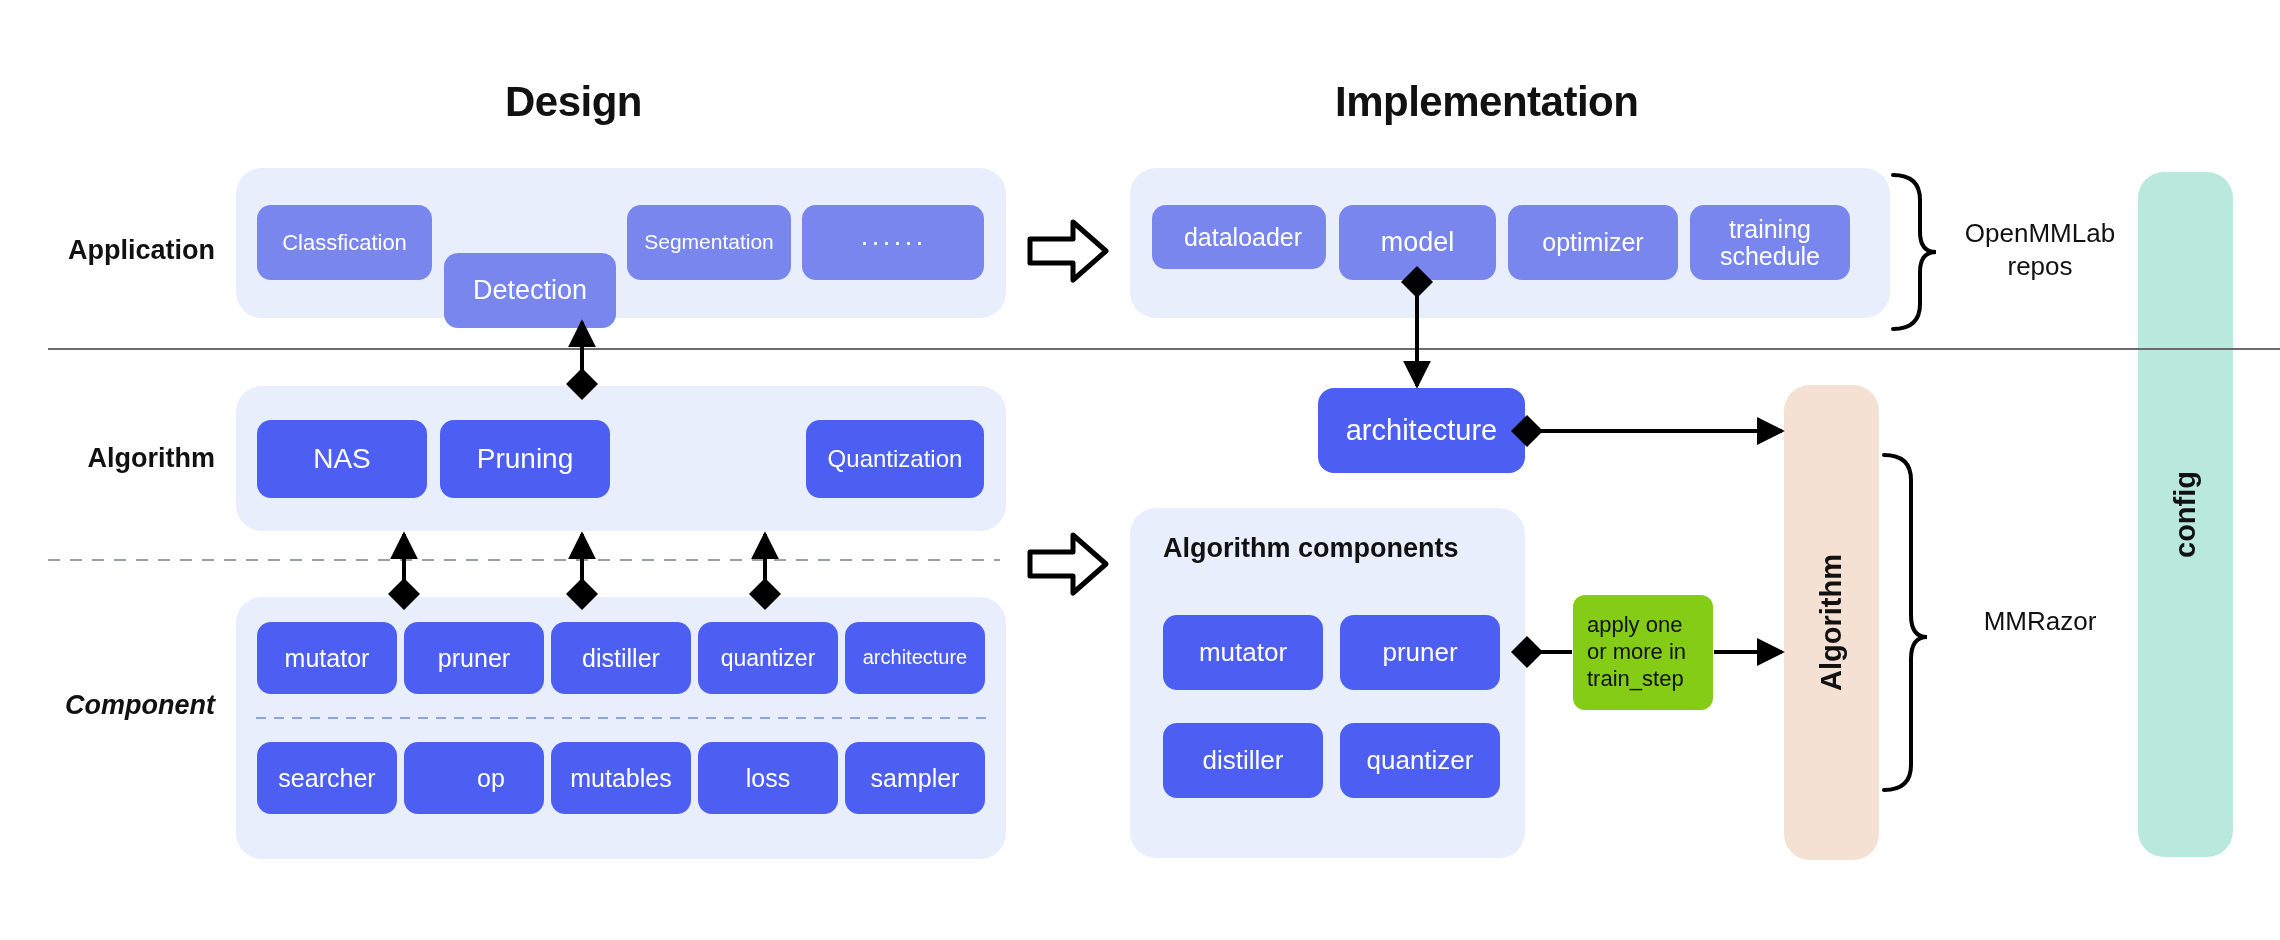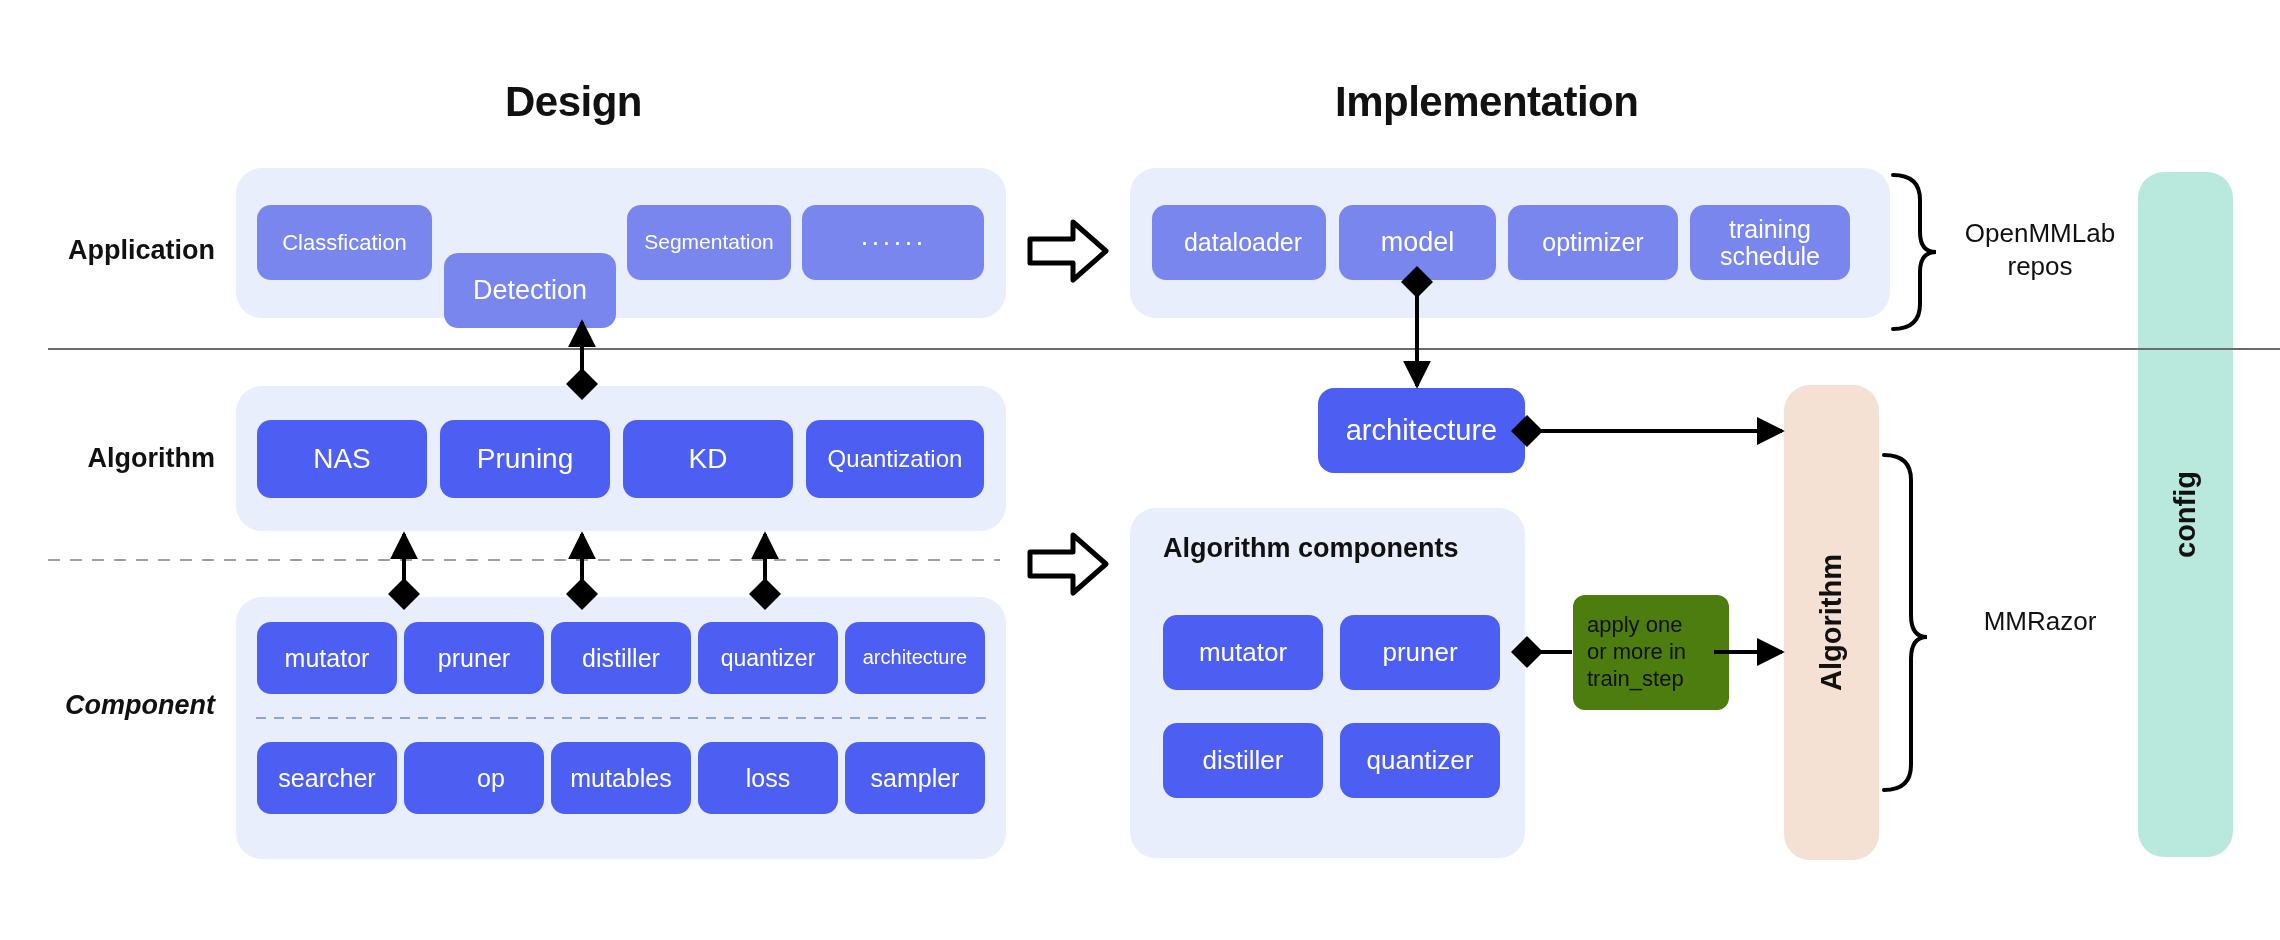--- a/index.html
+++ b/index.html
@@ -58,21 +58,21 @@
   .chip.soft{background:#7886ee;}
   .chip.vivid{background:#4c5ff2;}
 
   
   #chip-classification{left:257px;top:205px;width:175px;height:75px;font-size:22px;}
   #chip-detection{left:444px;top:205px;width:172px;height:75px;font-size:27px;margin-top:48px;}
   #chip-segmentation{left:627px;top:205px;width:164px;height:75px;font-size:21px;}
   #chip-appmore{left:802px;top:205px;width:182px;height:75px;font-size:27px;letter-spacing:2px;}
 
   
-  #chip-dataloader{left:1152px;top:205px;width:174px;height:75px;font-size:25px;padding-left:14px;}
+  #chip-dataloader{left:1152px;top:205px;width:174px;height:64px;font-size:25px;padding-left:14px;}
   #chip-model{left:1339px;top:205px;width:157px;height:75px;font-size:27px;}
   #chip-optimizer{left:1508px;top:205px;width:170px;height:75px;font-size:25px;}
   #chip-trainingschedule{left:1690px;top:205px;width:160px;height:75px;font-size:25px;}
 
   
   #chip-nas{left:257px;top:420px;width:170px;height:78px;font-size:28px;}
   #chip-pruning{left:440px;top:420px;width:170px;height:78px;font-size:28px;}
   #chip-kd{left:623px;top:420px;width:170px;height:78px;font-size:28px;}
   #chip-quantization{left:806px;top:420px;width:178px;height:78px;font-size:24px;}
 
@@ -100,22 +100,22 @@
   #chip-ac-quantizer{left:1340px;top:723px;width:160px;height:75px;font-size:26px;}
 
   
   #heading-algorithm-components{
     position:absolute;left:1163px;top:533px;
     font-size:27px;font-weight:bold;color:#111111;white-space:nowrap;
   }
 
   
   #note-apply{
-    position:absolute;left:1573px;top:595px;width:156px;height:115px;
-    background:#4d7c0f;border-radius:12px;
+    position:absolute;left:1573px;top:595px;width:140px;height:115px;
+    background:#84cc16;border-radius:12px;
     display:flex;align-items:center;justify-content:flex-start;
     font-size:22px;color:#111111;line-height:1.22;
     padding:0 0 0 14px;box-sizing:border-box;
     white-space:pre-line;
   }
 
   
   #bar-algorithm{
     position:absolute;left:1784px;top:385px;width:95px;height:475px;
     background:#f5e1d3;border-radius:26px;
@@ -171,21 +171,20 @@
   <div class="panel" id="panel-app-impl"></div>
   <div class="panel" id="panel-algcomp-impl"></div>
 
   <div class="chip soft" id="chip-classification">Classfication</div>
   <div class="chip soft" id="chip-detection">Detection</div>
   <div class="chip soft" id="chip-segmentation">Segmentation</div>
   <div class="chip soft" id="chip-appmore">······</div>
 
   <div class="chip vivid" id="chip-nas">NAS</div>
   <div class="chip vivid" id="chip-pruning">Pruning</div>
-  <div class="chip vivid" id="chip-kd">KD</div>
   <div class="chip vivid" id="chip-quantization">Quantization</div>
 
   <div class="chip vivid" id="chip-mutator">mutator</div>
   <div class="chip vivid" id="chip-pruner">pruner</div>
   <div class="chip vivid" id="chip-distiller">distiller</div>
   <div class="chip vivid" id="chip-quantizer">quantizer</div>
   <div class="chip vivid" id="chip-architecture-small">architecture</div>
 
   <div class="chip vivid" id="chip-searcher">searcher</div>
   <div class="chip vivid" id="chip-op">op</div>

